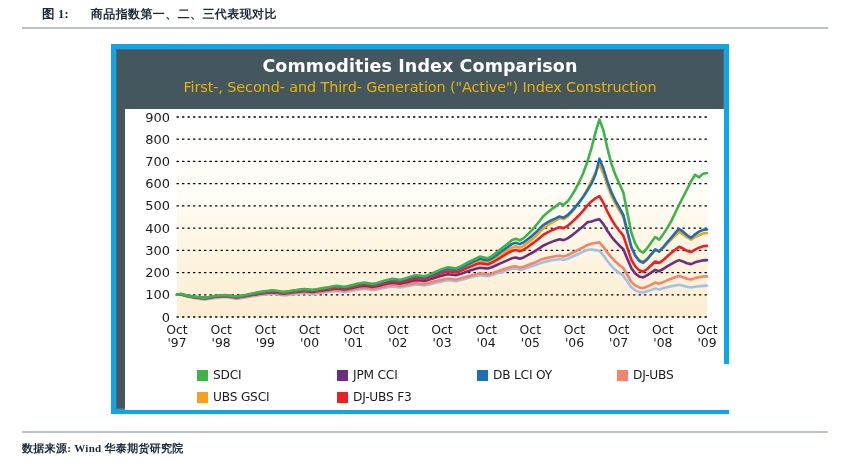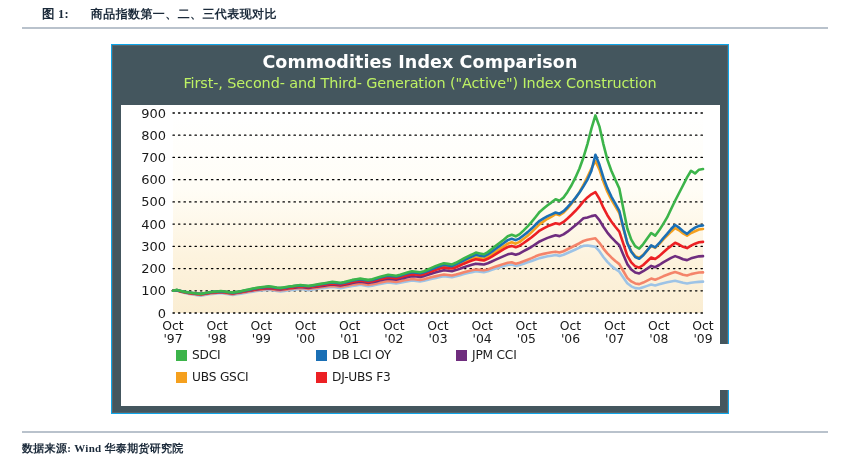--- a/index.html
+++ b/index.html
@@ -36,50 +36,51 @@
   .source{
     position:absolute;left:22px;top:441px;
     font-family:"Liberation Serif",serif;
     font-size:11px;font-weight:bold;color:#1b2a3a;letter-spacing:.3px;
   }
 
   
   .chart-panel{
     position:absolute;left:111px;top:44px;width:618px;height:370px;
     background:#44565e;
-    border:1px solid #0ea5e9;
+    border:5px solid #0ea5e9;
     box-sizing:border-box;
     box-shadow:0 0 0 1px rgba(255,255,255,.10) inset;
   }
   .chart-title{
     text-align:center;color:#ffffff;
     font-family:"DejaVu Sans",sans-serif;
     font-size:17.5px;font-weight:bold;
     margin-top:7px;letter-spacing:.1px;
   }
   .chart-subtitle{
-    text-align:center;color:#bef264;
+    text-align:center;color:#eab308;
     font-family:"DejaVu Sans",sans-serif;
     font-size:14.4px;font-weight:400;
     margin-top:3px;letter-spacing:-.1px;
   }
 
   
   .plot-card{
     position:absolute;left:9px;top:60px;width:599px;height:301px;
     background:#ffffff;
     box-sizing:border-box;
   }
   .plot-svg{display:block;}
 
   
   .legend{
-    position:absolute;left:0;bottom:16px;width:684px;height:46px;
+    position:absolute;left:0;bottom:0;width:684px;height:46px;
     background:#ffffff;
     box-sizing:border-box;
+    padding-left:17px;
   }
   .legend-row{
     display:flex;align-items:center;height:22px;padding-left:55px;
   }
   .legend-item{
     display:flex;align-items:center;width:140px;
   }
   .swatch{
     width:11px;height:11px;display:inline-block;margin-right:5px;
     flex:0 0 auto;
@@ -171,26 +172,30 @@
           <line x1="52" y1="208" x2="582" y2="208" stroke="#ffffff" stroke-width="0.01"></line>
         </svg>
 
       <div class="legend">
         <div class="legend-row" id="legend-row-0">
             <div class="legend-item">
               <span class="swatch" style="background: rgb(60, 180, 74);"></span>
               <span class="legend-label">SDCI</span>
             </div>
             <div class="legend-item">
+              <span class="swatch" style="background: rgb(111, 45, 126);"></span>
+              <span class="legend-label">JPM CCI</span>
+            </div>
+            <div class="legend-item">
               <span class="swatch" style="background: rgb(26, 111, 181);"></span>
               <span class="legend-label">DB LCI OY</span>
             </div>
             <div class="legend-item">
-              <span class="swatch" style="background: rgb(111, 45, 126);"></span>
-              <span class="legend-label">JPM CCI</span>
+              <span class="swatch" style="background: rgb(244, 132, 106);"></span>
+              <span class="legend-label">DJ-UBS</span>
             </div>
           </div>
         <div class="legend-row" id="legend-row-1">
             <div class="legend-item">
               <span class="swatch" style="background: rgb(245, 160, 30);"></span>
               <span class="legend-label">UBS GSCI</span>
             </div>
             <div class="legend-item">
               <span class="swatch" style="background: rgb(236, 32, 36);"></span>
               <span class="legend-label">DJ-UBS F3</span>

